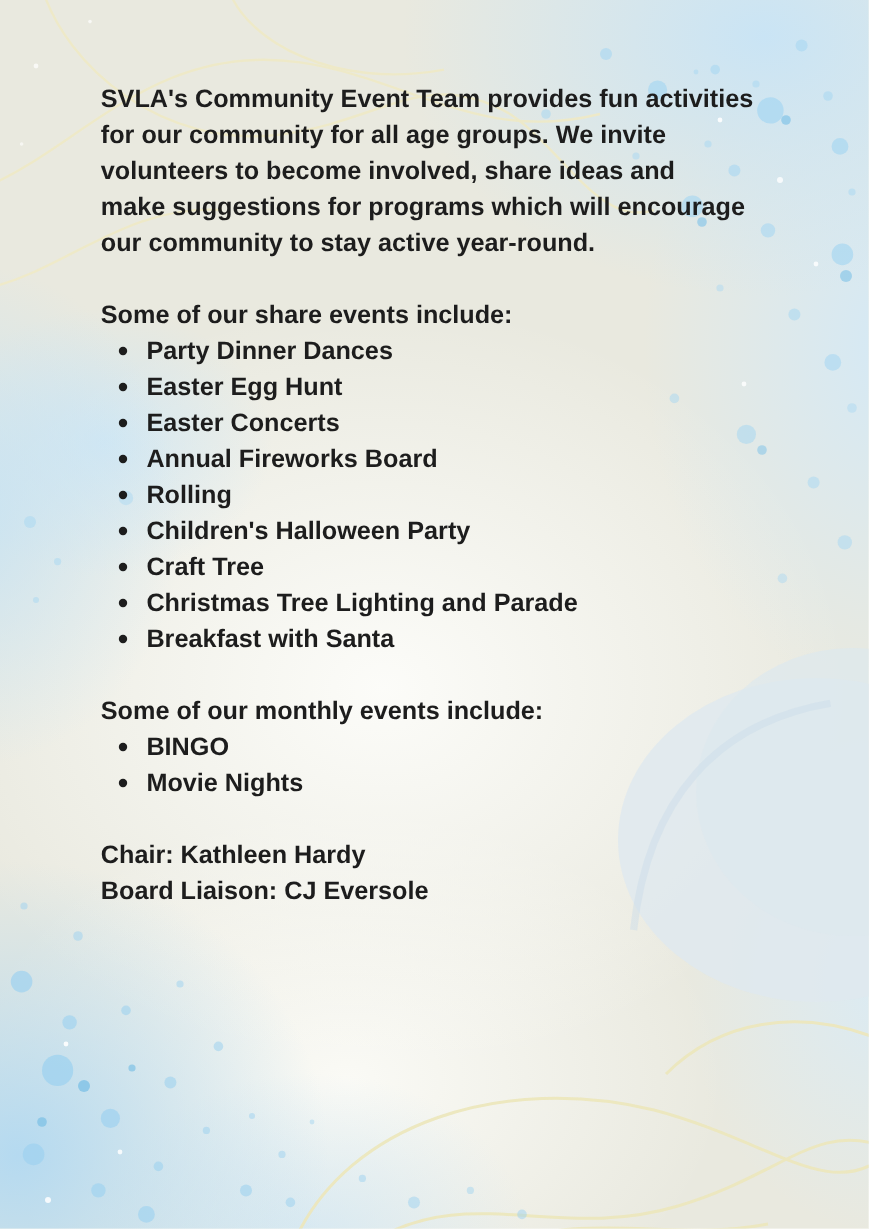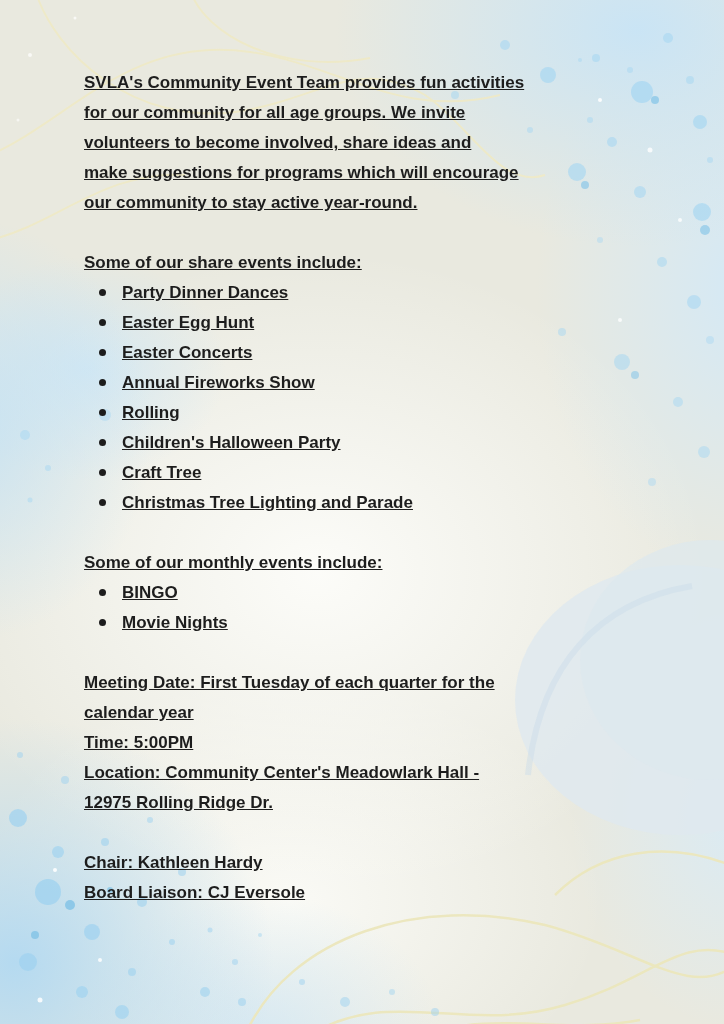--- a/index.html
+++ b/index.html
@@ -30,24 +30,23 @@
     height: 1024px;
     pointer-events: none;
   }
 
   .content {
     position: absolute;
     left: 84px;
     top: 68px;
     width: 626px;
     color: #1d1d1d;
-    font-size: 17px;
+    font-size: 21px;
     line-height: 30px;
     font-weight: bold;
-    text-decoration: underline;
   }
 
   .tblock {
     margin: 0 0 30px 0;
     white-space: pre-line;
   }
 
   .list-heading { margin: 0; white-space: pre-line; }
 
   ul.bullet-list {
@@ -189,36 +188,32 @@
 for our community for all age groups. We invite
 volunteers to become involved, share ideas and
 make suggestions for programs which will encourage
 our community to stay active year-round.</p>
 
     <p class="list-heading">Some of our share events include:</p>
     <ul class="bullet-list">
       <li>Party Dinner Dances</li>
       <li>Easter Egg Hunt</li>
       <li>Easter Concerts</li>
-      <li>Annual Fireworks Show</li>
+      <li>Annual Fireworks Board</li>
       <li>Rolling</li>
       <li>Children's Halloween Party</li>
       <li>Craft Tree</li>
       <li>Christmas Tree Lighting and Parade</li>
+      <li>Breakfast with Santa</li>
     </ul>
 
     <p class="list-heading">Some of our monthly events include:</p>
     <ul class="bullet-list">
       <li>BINGO</li>
       <li>Movie Nights</li>
     </ul>
 
-    <p class="tblock">Meeting Date: First Tuesday of each quarter for the
-calendar year
-Time: 5:00PM
-Location: Community Center's Meadowlark Hall -
-12975 Rolling Ridge Dr.</p>
 
     <p class="tblock">Chair: Kathleen Hardy
 Board Liaison: CJ Eversole</p>
 
   </div>
 </div>
 
 </body></html>

